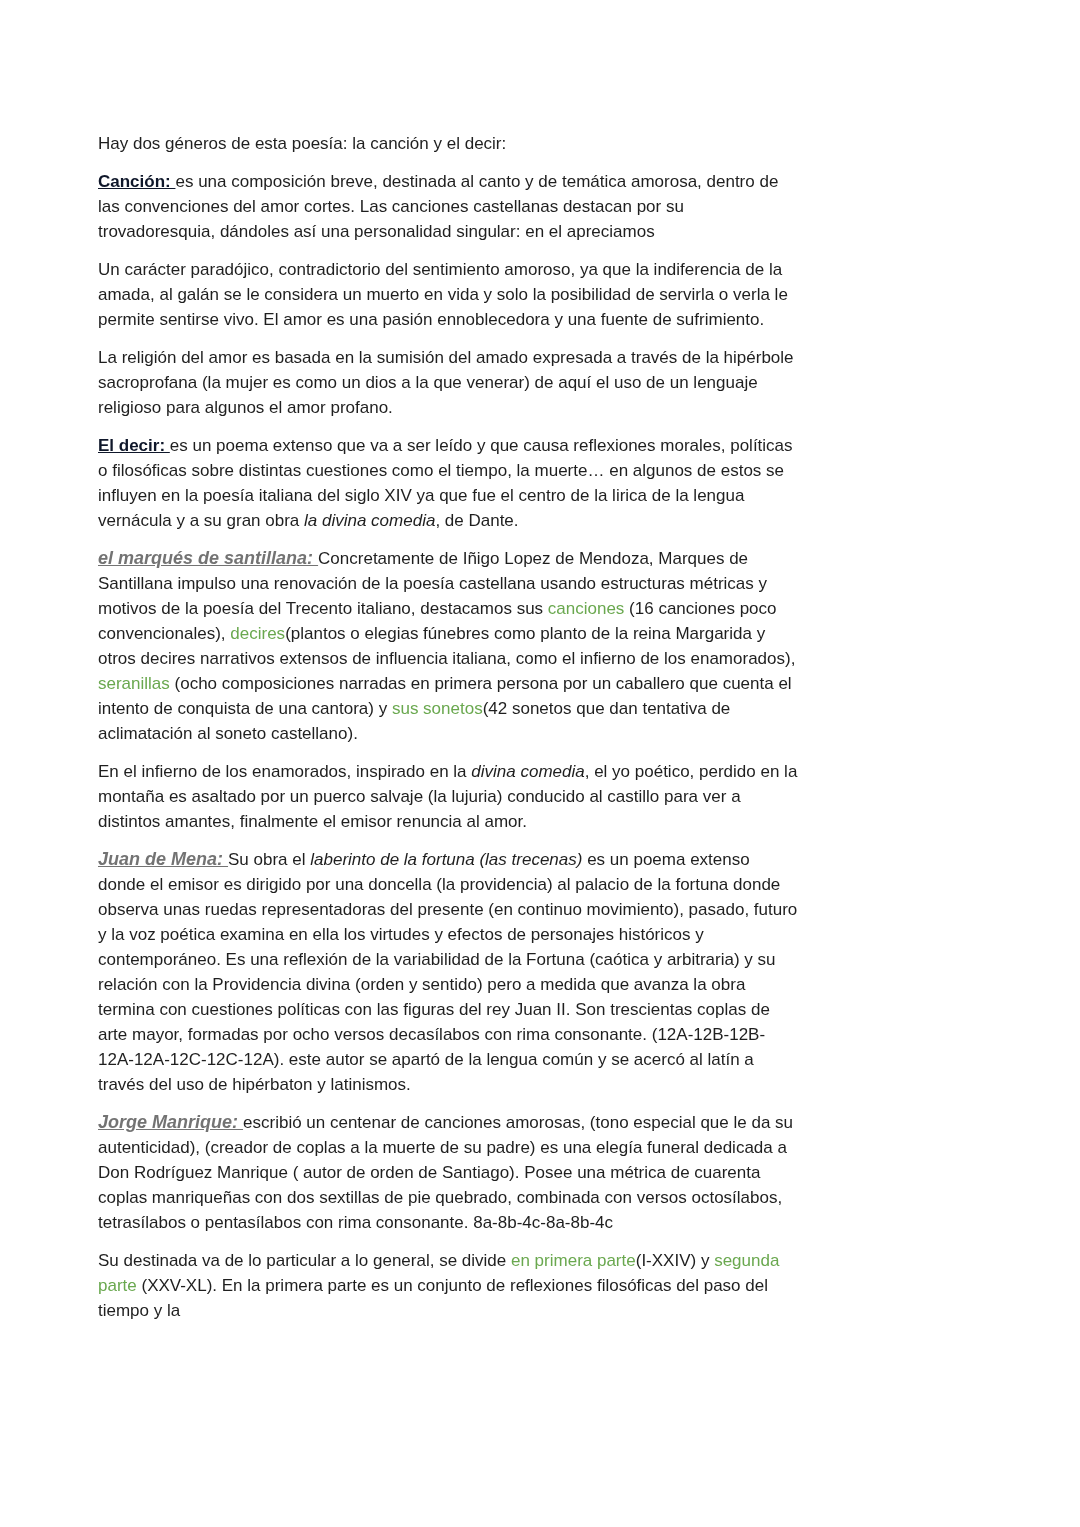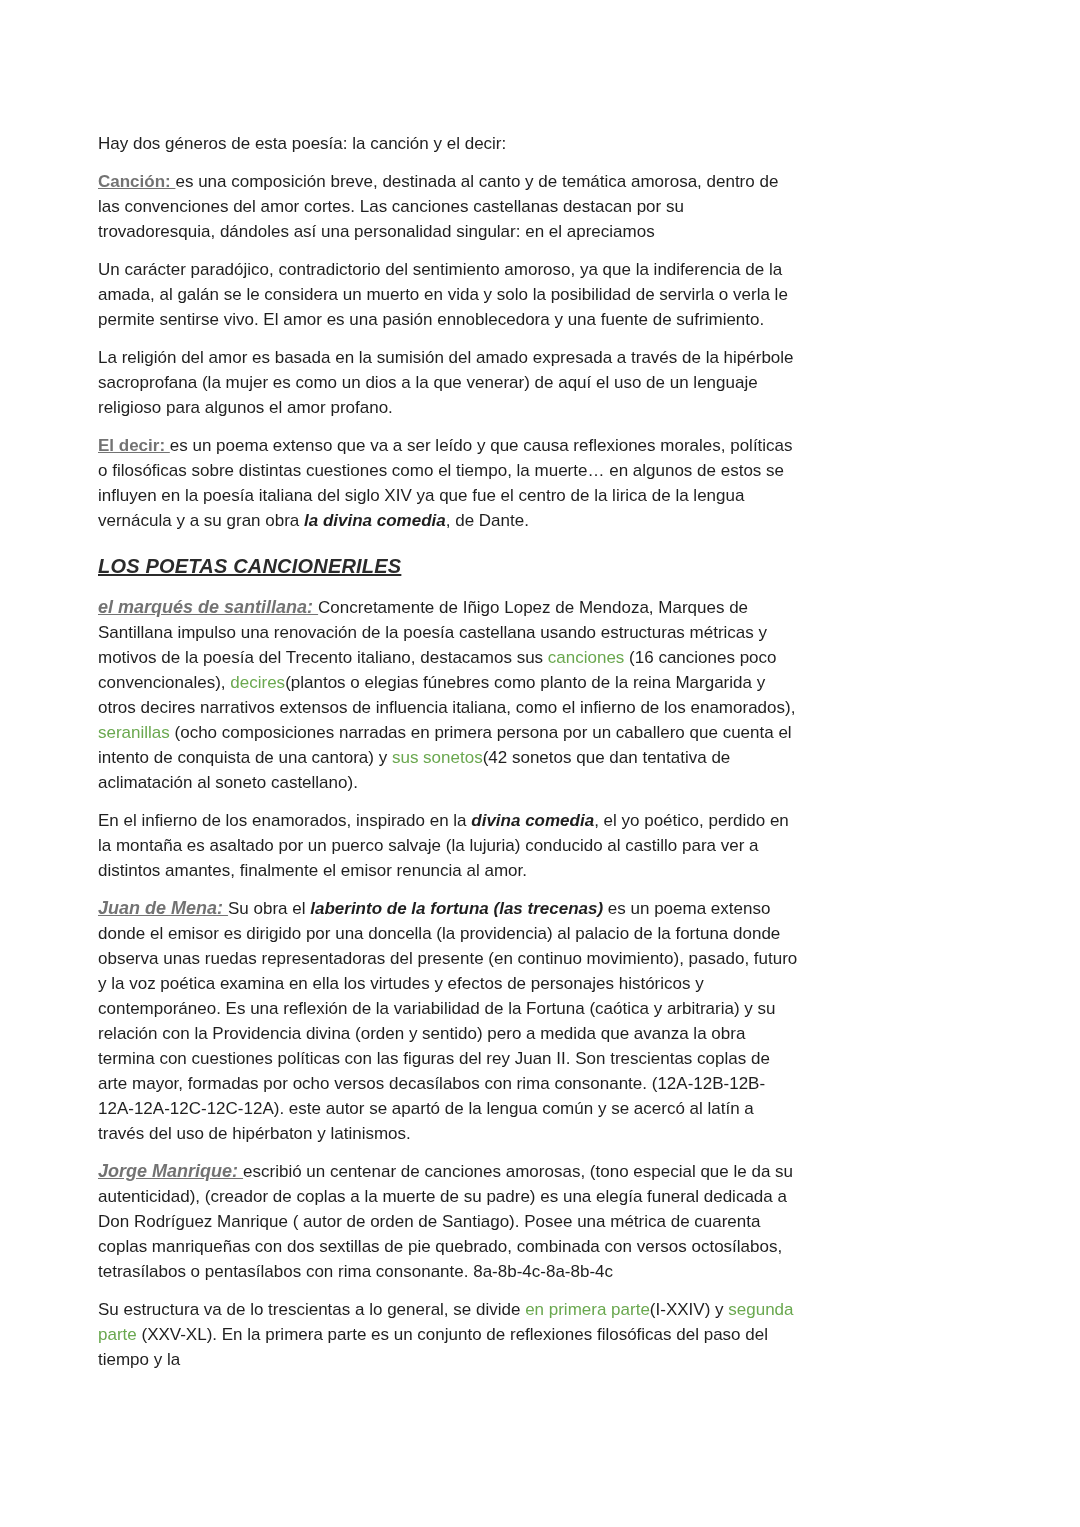--- a/index.html
+++ b/index.html
@@ -17,38 +17,37 @@
     font-family: "Liberation Sans", "DejaVu Sans", sans-serif;
     font-size: 17px;
     line-height: 25px;
     color: #1f1f1f;
     overflow: hidden;
   }
   p {
     margin: 0 0 13px 0;
   }
   .lead-green {
-    color: #737373;
+    color: #0f172a;
     font-weight: bold;
     text-decoration: underline;
   }
   .inline-green {
     color: #6aa84f;
     margin-top: 24px;
   }
   .lead-dark {
     font-weight: bold;
     font-style: italic;
     text-decoration: underline;
     color: #737373;
     font-size: 18px;
   }
   .italic {
     font-style: italic;
-    font-weight: bold;
   }
   h2.section-heading {
     font-size: 20px;
     font-weight: bold;
     font-style: italic;
     text-decoration: underline;
     color: #2b2b2b;
     margin: 20px 0 16px 0;
     line-height: 26px;
     letter-spacing: 0.2px;
@@ -73,35 +72,34 @@
   </p>
 
   <p>
     <span>La religión del amor es basada en la sumisión del amado expresada a través de la hipérbole sacroprofana (la mujer es como un dios a la que venerar) de aquí el uso de un lenguaje religioso para algunos el amor profano.</span>
   </p>
 
   <p>
     <span class="lead-green">El decir: </span><span>es un poema extenso que va a ser leído y que causa reflexiones morales, políticas o filosóficas sobre distintas cuestiones como el tiempo, la muerte… en algunos de estos se influyen en la poesía italiana del siglo XIV ya que fue el centro de la lirica de la lengua vernácula y a su gran obra </span><span class="italic">la divina comedia</span><span>, de Dante.</span>
   </p>
 
-  <h2 class="section-heading">LOS POETAS CANCIONERILES</h2>
 
   <p>
     <span class="lead-dark">el marqués de santillana: </span><span>Concretamente de Iñigo Lopez de Mendoza, Marques de Santillana impulso una renovación de la poesía castellana usando estructuras métricas y motivos de la poesía del Trecento italiano, destacamos sus </span><span class="inline-green">canciones</span><span> (16 canciones poco convencionales), </span><span class="inline-green">decires</span><span>(plantos o elegias fúnebres como planto de la reina Margarida y otros decires narrativos extensos de influencia italiana, como el infierno de los enamorados), </span><span class="inline-green">seranillas</span><span> (ocho composiciones narradas en primera persona por un caballero que cuenta el intento de conquista de una cantora) y </span><span class="inline-green">sus sonetos</span><span>(42 sonetos que dan tentativa de aclimatación al soneto castellano).</span>
   </p>
 
   <p>
     <span>En el infierno de los enamorados, inspirado en la </span><span class="italic">divina comedia</span><span>, el yo poético, perdido en la montaña es asaltado por un puerco salvaje (la lujuria) conducido al castillo para ver a distintos amantes, finalmente el emisor renuncia al amor.</span>
   </p>
 
   <p>
     <span class="lead-dark">Juan de Mena: </span><span>Su obra el </span><span class="italic">laberinto de la fortuna (las trecenas)</span><span> es un poema extenso donde el emisor es dirigido por una doncella (la providencia) al palacio de la fortuna donde observa unas ruedas representadoras del presente (en continuo movimiento), pasado, futuro y la voz poética examina en ella los virtudes y efectos de personajes históricos y contemporáneo. Es una reflexión de la variabilidad de la Fortuna (caótica y arbitraria) y su relación con la Providencia divina (orden y sentido) pero a medida que avanza la obra termina con cuestiones políticas con las figuras del rey Juan II. Son trescientas coplas de arte mayor, formadas por ocho versos decasílabos con rima consonante. (12A-12B-12B-12A-12A-12C-12C-12A). este autor se apartó de la lengua común y se acercó al latín a través del uso de hipérbaton y latinismos.</span>
   </p>
 
   <p>
     <span class="lead-dark">Jorge Manrique: </span><span>escribió un centenar de canciones amorosas, (tono especial que le da su autenticidad), (creador de coplas a la muerte de su padre) es una elegía funeral dedicada a Don Rodríguez Manrique ( autor de orden de Santiago). Posee una métrica de cuarenta coplas manriqueñas con dos sextillas de pie quebrado, combinada con versos octosílabos, tetrasílabos o pentasílabos con rima consonante. 8a-8b-4c-8a-8b-4c</span>
   </p>
 
   <p>
-    <span>Su estructura va de lo trescientas a lo general, se divide </span><span class="inline-green">en primera parte</span><span>(I-XXIV) y </span><span class="inline-green">segunda parte</span><span> (XXV-XL). En la primera parte es un conjunto de reflexiones filosóficas del paso del tiempo y la</span>
+    <span>Su destinada va de lo particular a lo general, se divide </span><span class="inline-green">en primera parte</span><span>(I-XXIV) y </span><span class="inline-green">segunda parte</span><span> (XXV-XL). En la primera parte es un conjunto de reflexiones filosóficas del paso del tiempo y la</span>
   </p>
 
 </div>
 
 </body></html>

